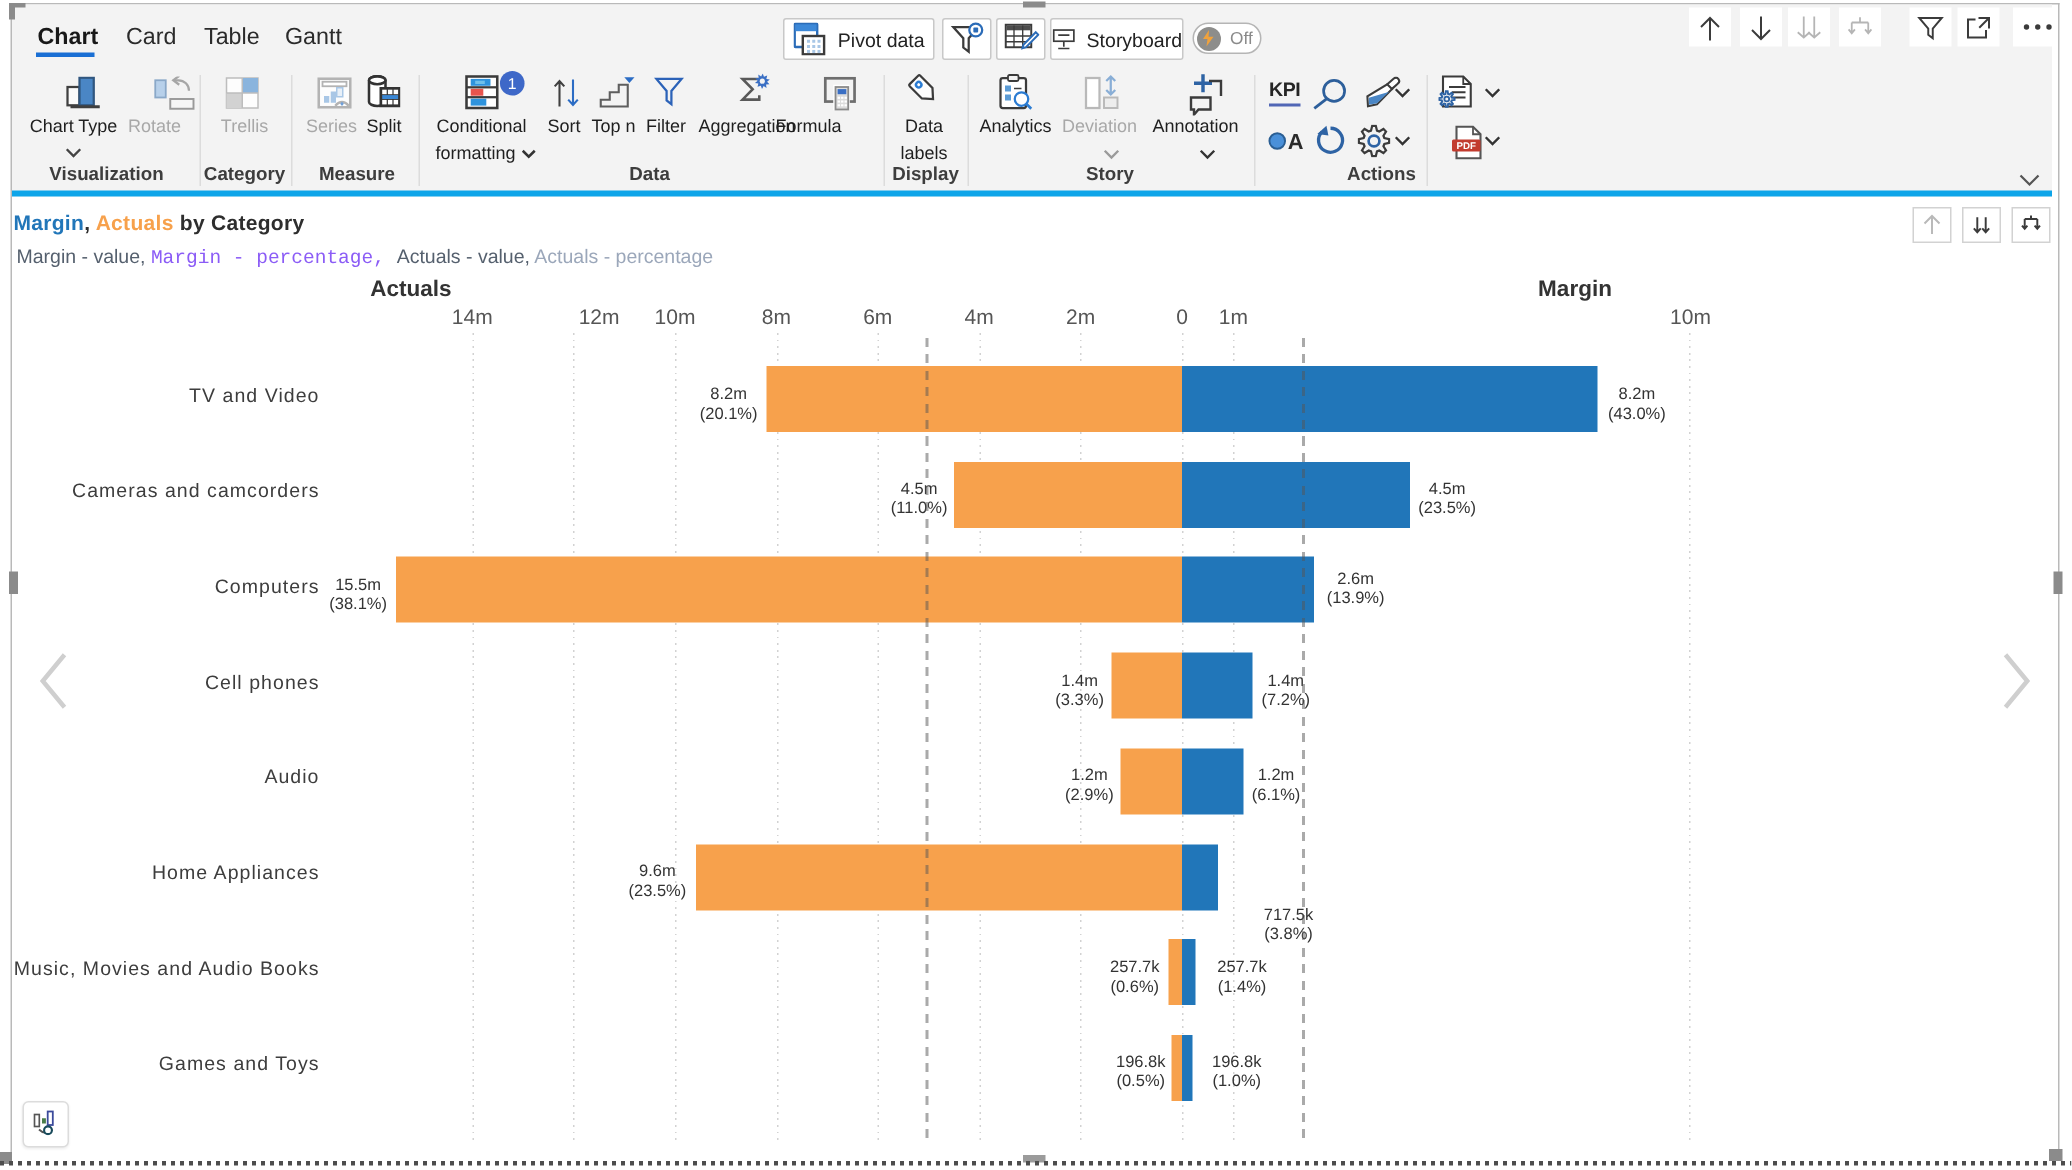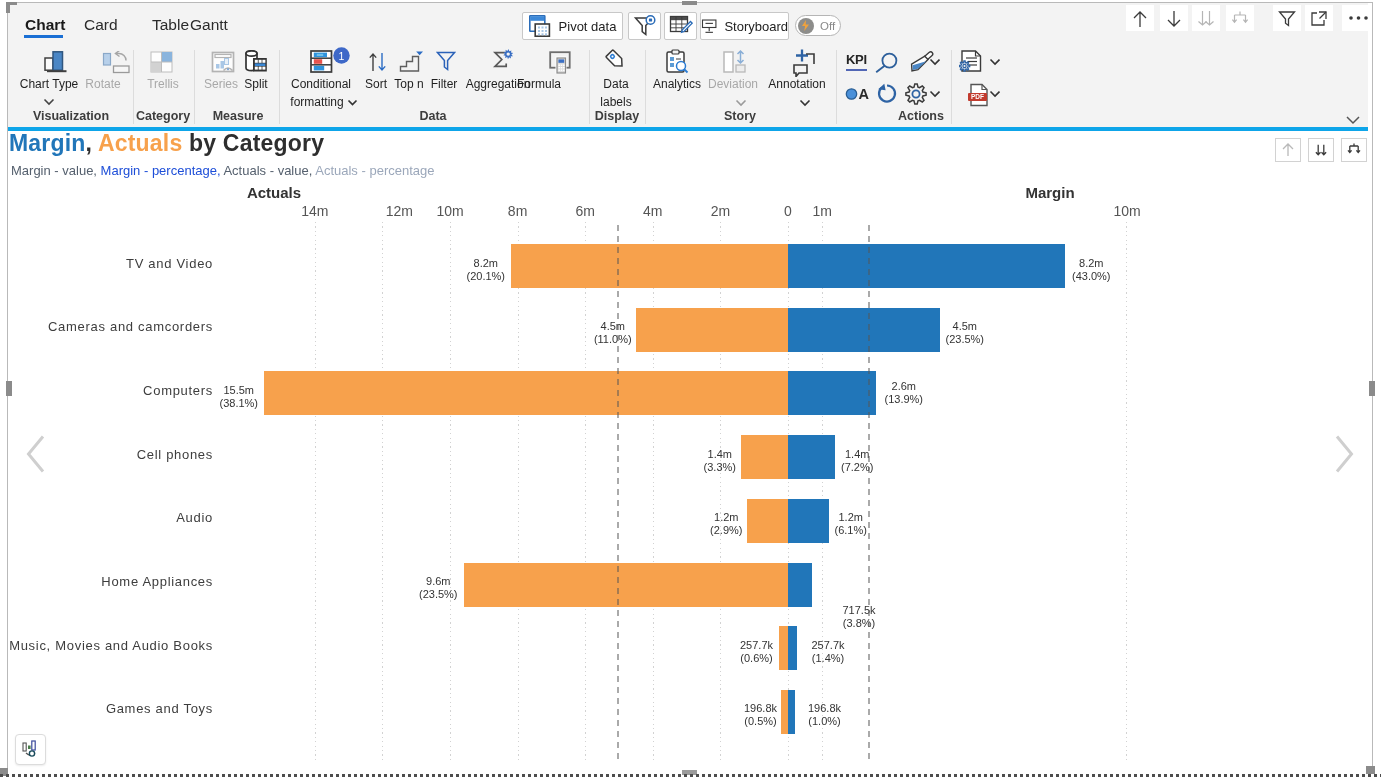--- a/index.html
+++ b/index.html
@@ -28,21 +28,21 @@
 .handle { position:absolute; background:#8b8b8b; }
 </style>
 </head>
 <body>
 <div id="stage">
   <div id="visual"></div>
   <div id="ribbon">
       <div class="tab" style="left:17px;font-weight:bold;color:#191919;">Chart</div>
       <div class="abs" style="left:16px;top:31.5px;width:39px;height:3px;background:#1a6fd4;"></div>
       <div class="tab" style="left:76px;">Card</div>
-      <div class="tab" style="left:128px;margin-left:16px;">Table</div>
+      <div class="tab" style="left:128px;">Table</div>
       <div class="tab" style="left:182px;">Gantt</div>
       <div class="sep" style="left:125px;"></div>
       <div class="sep" style="left:186px;"></div>
       <div class="sep" style="left:271px;"></div>
       <div class="sep" style="left:581px;"></div>
       <div class="sep" style="left:637px;"></div>
       <div class="sep" style="left:828px;"></div>
       <div class="sep" style="left:943px;"></div>
       <div class="glabel" style="left:63px;">Visualization</div>
       <div class="glabel" style="left:155px;">Category</div>
@@ -345,24 +345,24 @@
     </svg>
   <div class="abs" style="left:1308px;top:138px;width:26px;height:24px;background:#fff;border:1px solid #d2d2d2;"></div>
   <svg class="abs" style="left:1313px;top:142px;" width="16" height="16" viewBox="0 0 16 16">
       <path d="M5.2 2.8 L5.2 12.6 M2.9 10.2 L5.2 12.8 L7.5 10.2 M10.8 2.8 L10.8 12.6 M8.5 10.2 L10.8 12.8 L13.1 10.2" fill="none" stroke="#3b3b3b" stroke-width="1.3"></path>
     </svg>
   <div class="abs" style="left:1341px;top:138px;width:26px;height:24px;background:#fff;border:1px solid #d2d2d2;"></div>
   <svg class="abs" style="left:1346px;top:141px;" width="16" height="16" viewBox="0 0 16 16">
       <path d="M8 2.6 L8 5 M3.8 5 L12.2 5 M3.8 5 L3.8 11.2 M12.2 5 L12.2 11.2 M2 9.4 L3.8 11.5 L5.6 9.4 M10.4 9.4 L12.2 11.5 L14 9.4" fill="none" stroke="#3b3b3b" stroke-width="1.3"></path>
     </svg>
 
-  <div class="abs" style="left:9px;top:130px;font-size:23px;font-weight:bold;color:#2e2e2e;letter-spacing:0.2px;">
+  <div class="abs" style="left:9px;top:140px;font-size:14px;font-weight:bold;color:#2e2e2e;letter-spacing:0.2px;">
     <span style="color:#2176b9;">Margin</span><span>, </span><span style="color:#f7a14c;">Actuals</span><span> by Category</span>
   </div>
-  <div class="abs" style="left:11px;top:163px;font-size:13px;color:#55606e;letter-spacing:0px;">Margin - value, <span style="color:#1d4ed8;">Margin - percentage, </span>Actuals - value, <span style="color:#9ba7ba;">Actuals - percentage</span></div>
+  <div class="abs" style="left:11px;top:163px;font-size:13px;color:#55606e;letter-spacing:0px;">Margin - value, <span style="color:#8b5cf6;font-family:Liberation Mono, monospace;">Margin - percentage, </span>Actuals - value, <span style="color:#9ba7ba;">Actuals - percentage</span></div>
   <div class="grid" style="left:314.8px;"></div>
   <div class="grid" style="left:382.4px;"></div>
   <div class="grid" style="left:450px;"></div>
   <div class="grid" style="left:517.6px;"></div>
   <div class="grid" style="left:585.2px;"></div>
   <div class="grid" style="left:652.8px;"></div>
   <div class="grid" style="left:720.4px;"></div>
   <div class="grid" style="left:788px;"></div>
   <div class="grid" style="left:821.8px;"></div>
   <div class="grid" style="left:1126px;"></div>

